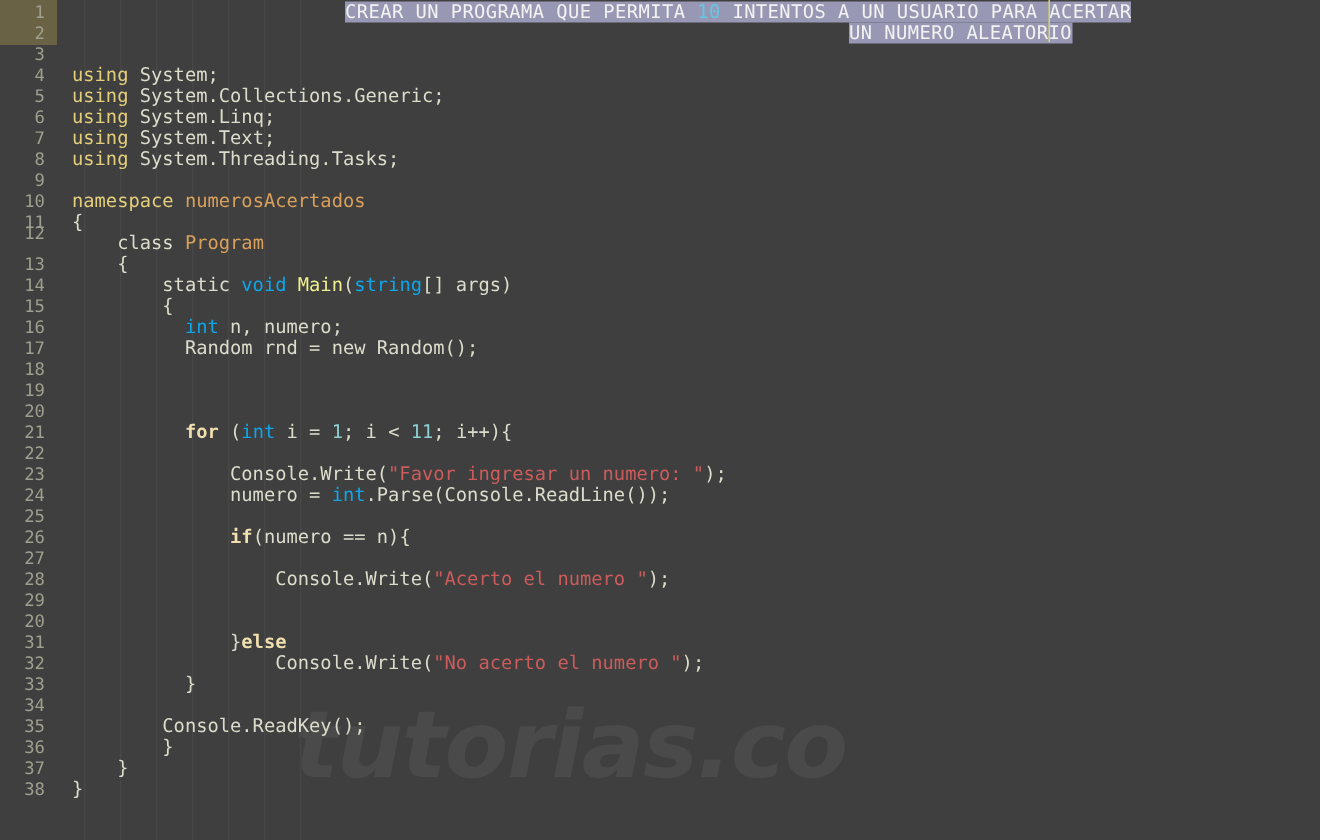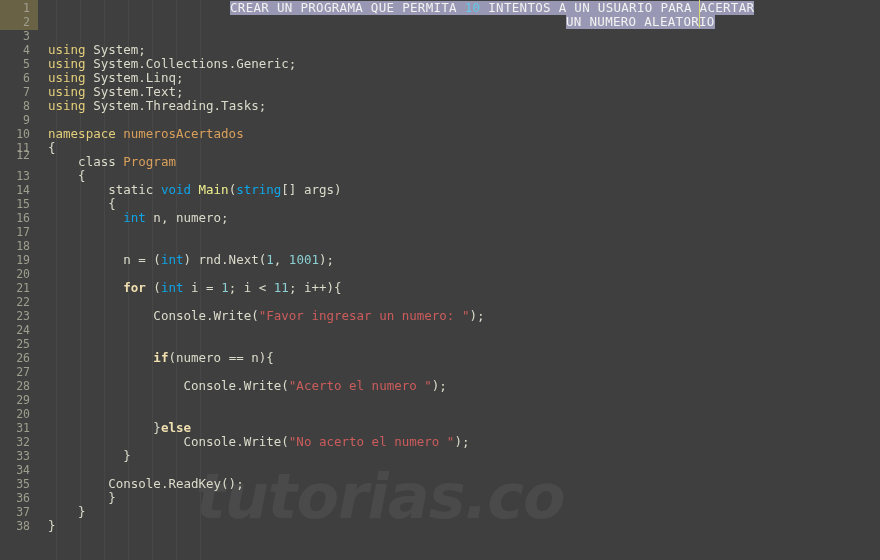--- a/index.html
+++ b/index.html
@@ -200,23 +200,24 @@
       <div class="ln" style="top: 71px;"><span class="k-using">using</span><span class="k-plain"> System.Linq;</span></div>
       <div class="ln" style="top: 85px;"><span class="k-using">using</span><span class="k-plain"> System.Text;</span></div>
       <div class="ln" style="top: 127px;"><span class="k-ns">namespace</span><span class="k-plain"> </span><span class="k-typename">numerosAcertados</span></div>
       <div class="ln" style="top: 99px;"><span class="k-using">using</span><span class="k-plain"> System.Threading.Tasks;</span></div>
       <div class="ln" style="top: 141px;"><span class="k-brace">{</span></div>
       <div class="ln" style="top: 155px;"><span class="k-plain">    class</span><span class="k-plain"> </span><span class="k-typename">Program</span></div>
       <div class="ln" style="top: 169px;"><span class="k-brace">    {</span></div>
       <div class="ln" style="top: 183px;"><span class="k-plain">        static </span><span class="k-type">void</span><span class="k-plain"> </span><span class="k-fn">Main</span><span class="k-plain">(</span><span class="k-type">string</span><span class="k-plain">[] args)</span></div>
       <div class="ln" style="top: 197px;"><span class="k-brace">        {</span></div>
       <div class="ln" style="top: 211px;"><span class="k-plain">          </span><span class="k-type">int</span><span class="k-plain"> n, numero;</span></div>
-      <div class="ln" style="top: 253px;"><span class="k-plain">          n = (</span><span class="k-type">int</span><span class="k-plain">) rnd.Next(</span><span class="k-num">1</span><span class="k-plain">, </span><span class="k-num">1001</span><span class="k-plain">);</span></div>
+      <div class="ln" style="top: 225px;"><span class="k-plain">          Random rnd = new Random();</span></div>
       <div class="ln" style="top: 281px;"><span class="k-plain">          </span><span class="k-ctrl">for</span><span class="k-plain"> (</span><span class="k-type">int</span><span class="k-plain"> i = </span><span class="k-num">1</span><span class="k-plain">; i &lt; </span><span class="k-num">11</span><span class="k-plain">; i++){</span></div>
       <div class="ln" style="top: 309px;"><span class="k-plain">              Console.Write(</span><span class="k-str">"Favor ingresar un numero: "</span><span class="k-plain">);</span></div>
+      <div class="ln" style="top: 323px;"><span class="k-plain">              numero = </span><span class="k-type">int</span><span class="k-plain">.Parse(Console.ReadLine());</span></div>
       <div class="ln" style="top: 351px;"><span class="k-plain">              </span><span class="k-ctrl">if</span><span class="k-plain">(numero == n){</span></div>
       <div class="ln" style="top: 379px;"><span class="k-plain">                  Console.Write(</span><span class="k-str">"Acerto el numero "</span><span class="k-plain">);</span></div>
       <div class="ln" style="top: 421px;"><span class="k-plain">              }</span><span class="k-ctrl">else</span></div>
       <div class="ln" style="top: 435px;"><span class="k-plain">                  Console.Write(</span><span class="k-str">"No acerto el numero "</span><span class="k-plain">);</span></div>
       <div class="ln" style="top: 449px;"><span class="k-brace">          }</span></div>
       <div class="ln" style="top: 477px;"><span class="k-plain">        Console.ReadKey();</span></div>
       <div class="ln" style="top: 491px;"><span class="k-brace">        }</span></div>
       <div class="ln" style="top: 505px;"><span class="k-brace">    }</span></div>
       <div class="ln" style="top: 519px;"><span class="k-brace">}</span></div>
     </div>

